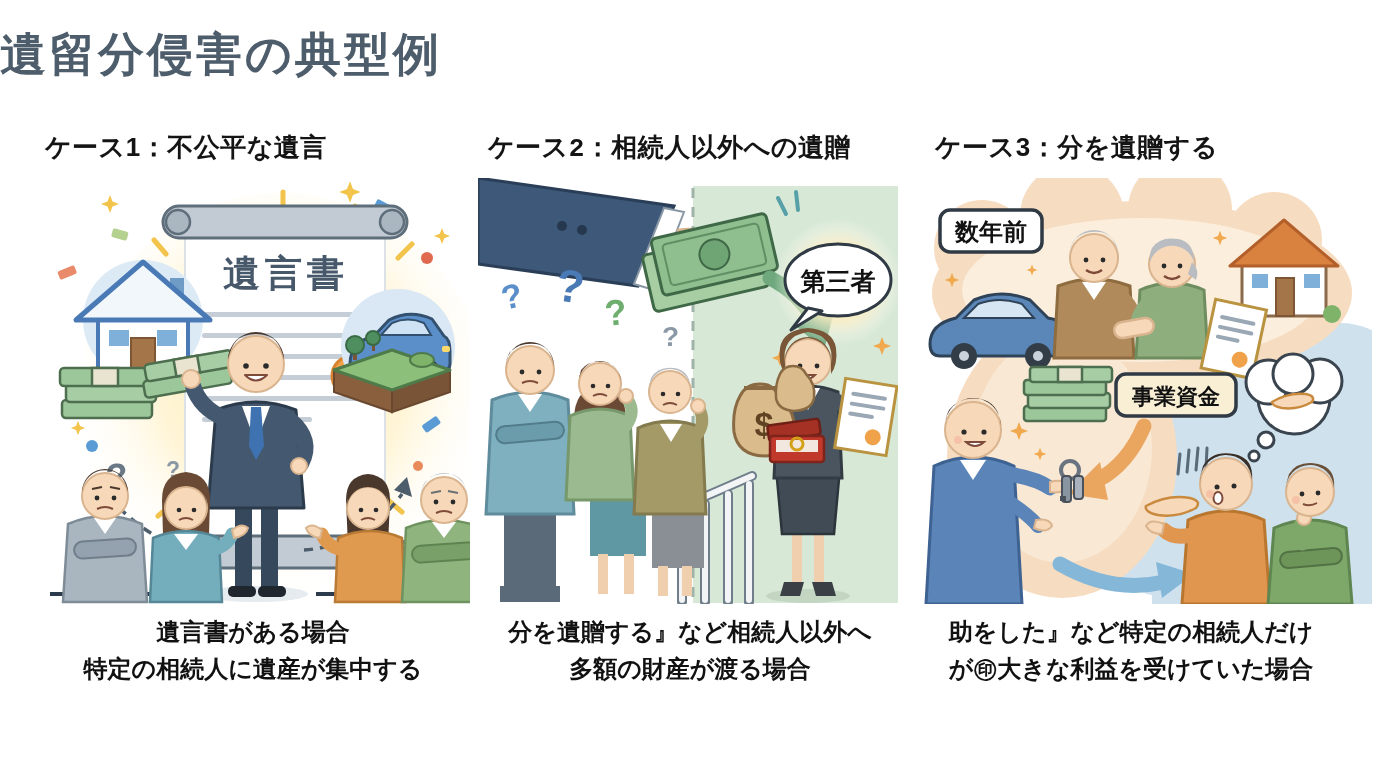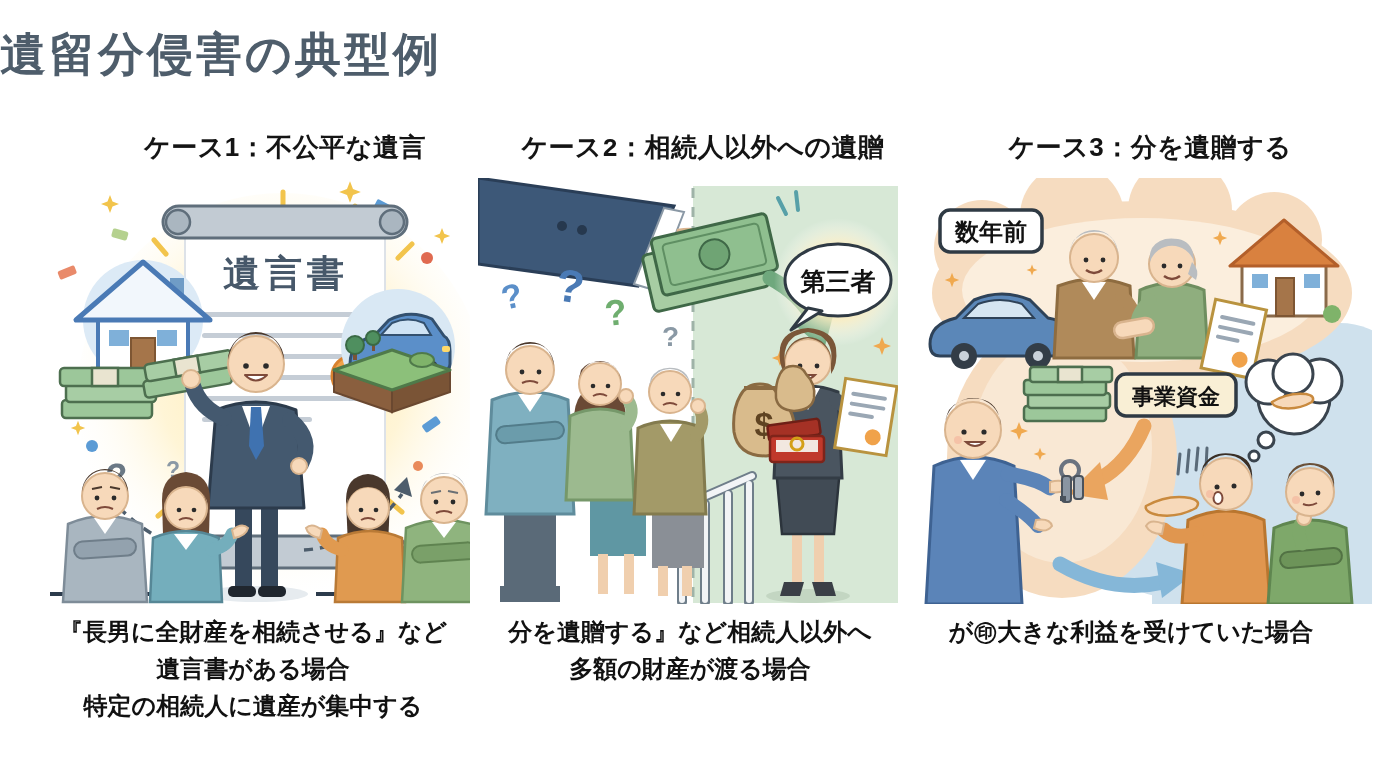--- a/index.html
+++ b/index.html
@@ -6,21 +6,21 @@
   body{
     width:1376px;height:768px;position:relative;overflow:hidden;
     background:#ffffff;
     font-family:"Liberation Sans","DejaVu Sans",sans-serif;
   }
   .page-title{
     position:absolute;left:0;top:24px;width:1376px;text-align:left;
     font-size:46px;font-weight:800;letter-spacing:3px;color:#4e5d6b;
   }
   .case-heading{
-    position:absolute;top:130px;text-align:center;
+    position:absolute;top:130px;
     font-size:26px;font-weight:800;color:#141414;letter-spacing:0.5px;
   }
   #heading-1{left:45px;width:480px;}
   #heading-2{left:488px;width:430px;font-family:Liberation Mono, monospace;}
   #heading-3{left:935px;width:430px;}
   .illustration{position:absolute;top:178px;}
   #illus-1{left:50px;}
   #illus-2{left:478px;}
   #illus-3{left:912px;}
   .case-caption{
@@ -575,23 +575,23 @@
     <circle cx="398" cy="314" r="24" fill="#f7d9ba" stroke="#d9b48e" stroke-width="2"></circle>
     <path d="M374,312 A24,24 0 0 1 422,310 Q424,290 406,286 Q386,282 377,296 Q374,304 374,312 Z" fill="#6a5038"></path>
     <circle cx="390" cy="316" r="2.4" fill="#2b2b2b"></circle>
       <circle cx="406" cy="315" r="2.4" fill="#2b2b2b"></circle>
     <path d="M391,326 Q398,329 405,325" stroke="#7e4a3a" stroke-width="2" fill="none"></path>
     <circle cx="384" cy="322" r="4" fill="#f4b8a0" opacity="0.7"></circle>
   </g>
 </svg>
 
 <div class="case-caption" id="caption-1">
-  <div>『長男に全財産を相続させる』など</div>
   <div>遺言書がある場合</div>
   <div>特定の相続人に遺産が集中する</div>
 </div>
 <div class="case-caption" id="caption-2">
   <div>分を遺贈する』など相続人以外へ</div>
   <div>多額の財産が渡る場合</div>
 </div>
 <div class="case-caption" id="caption-3">
+  <div>助をした』など特定の相続人だけ</div>
   <div>が㊞大きな利益を受けていた場合</div>
 </div>
 
 </body></html>

